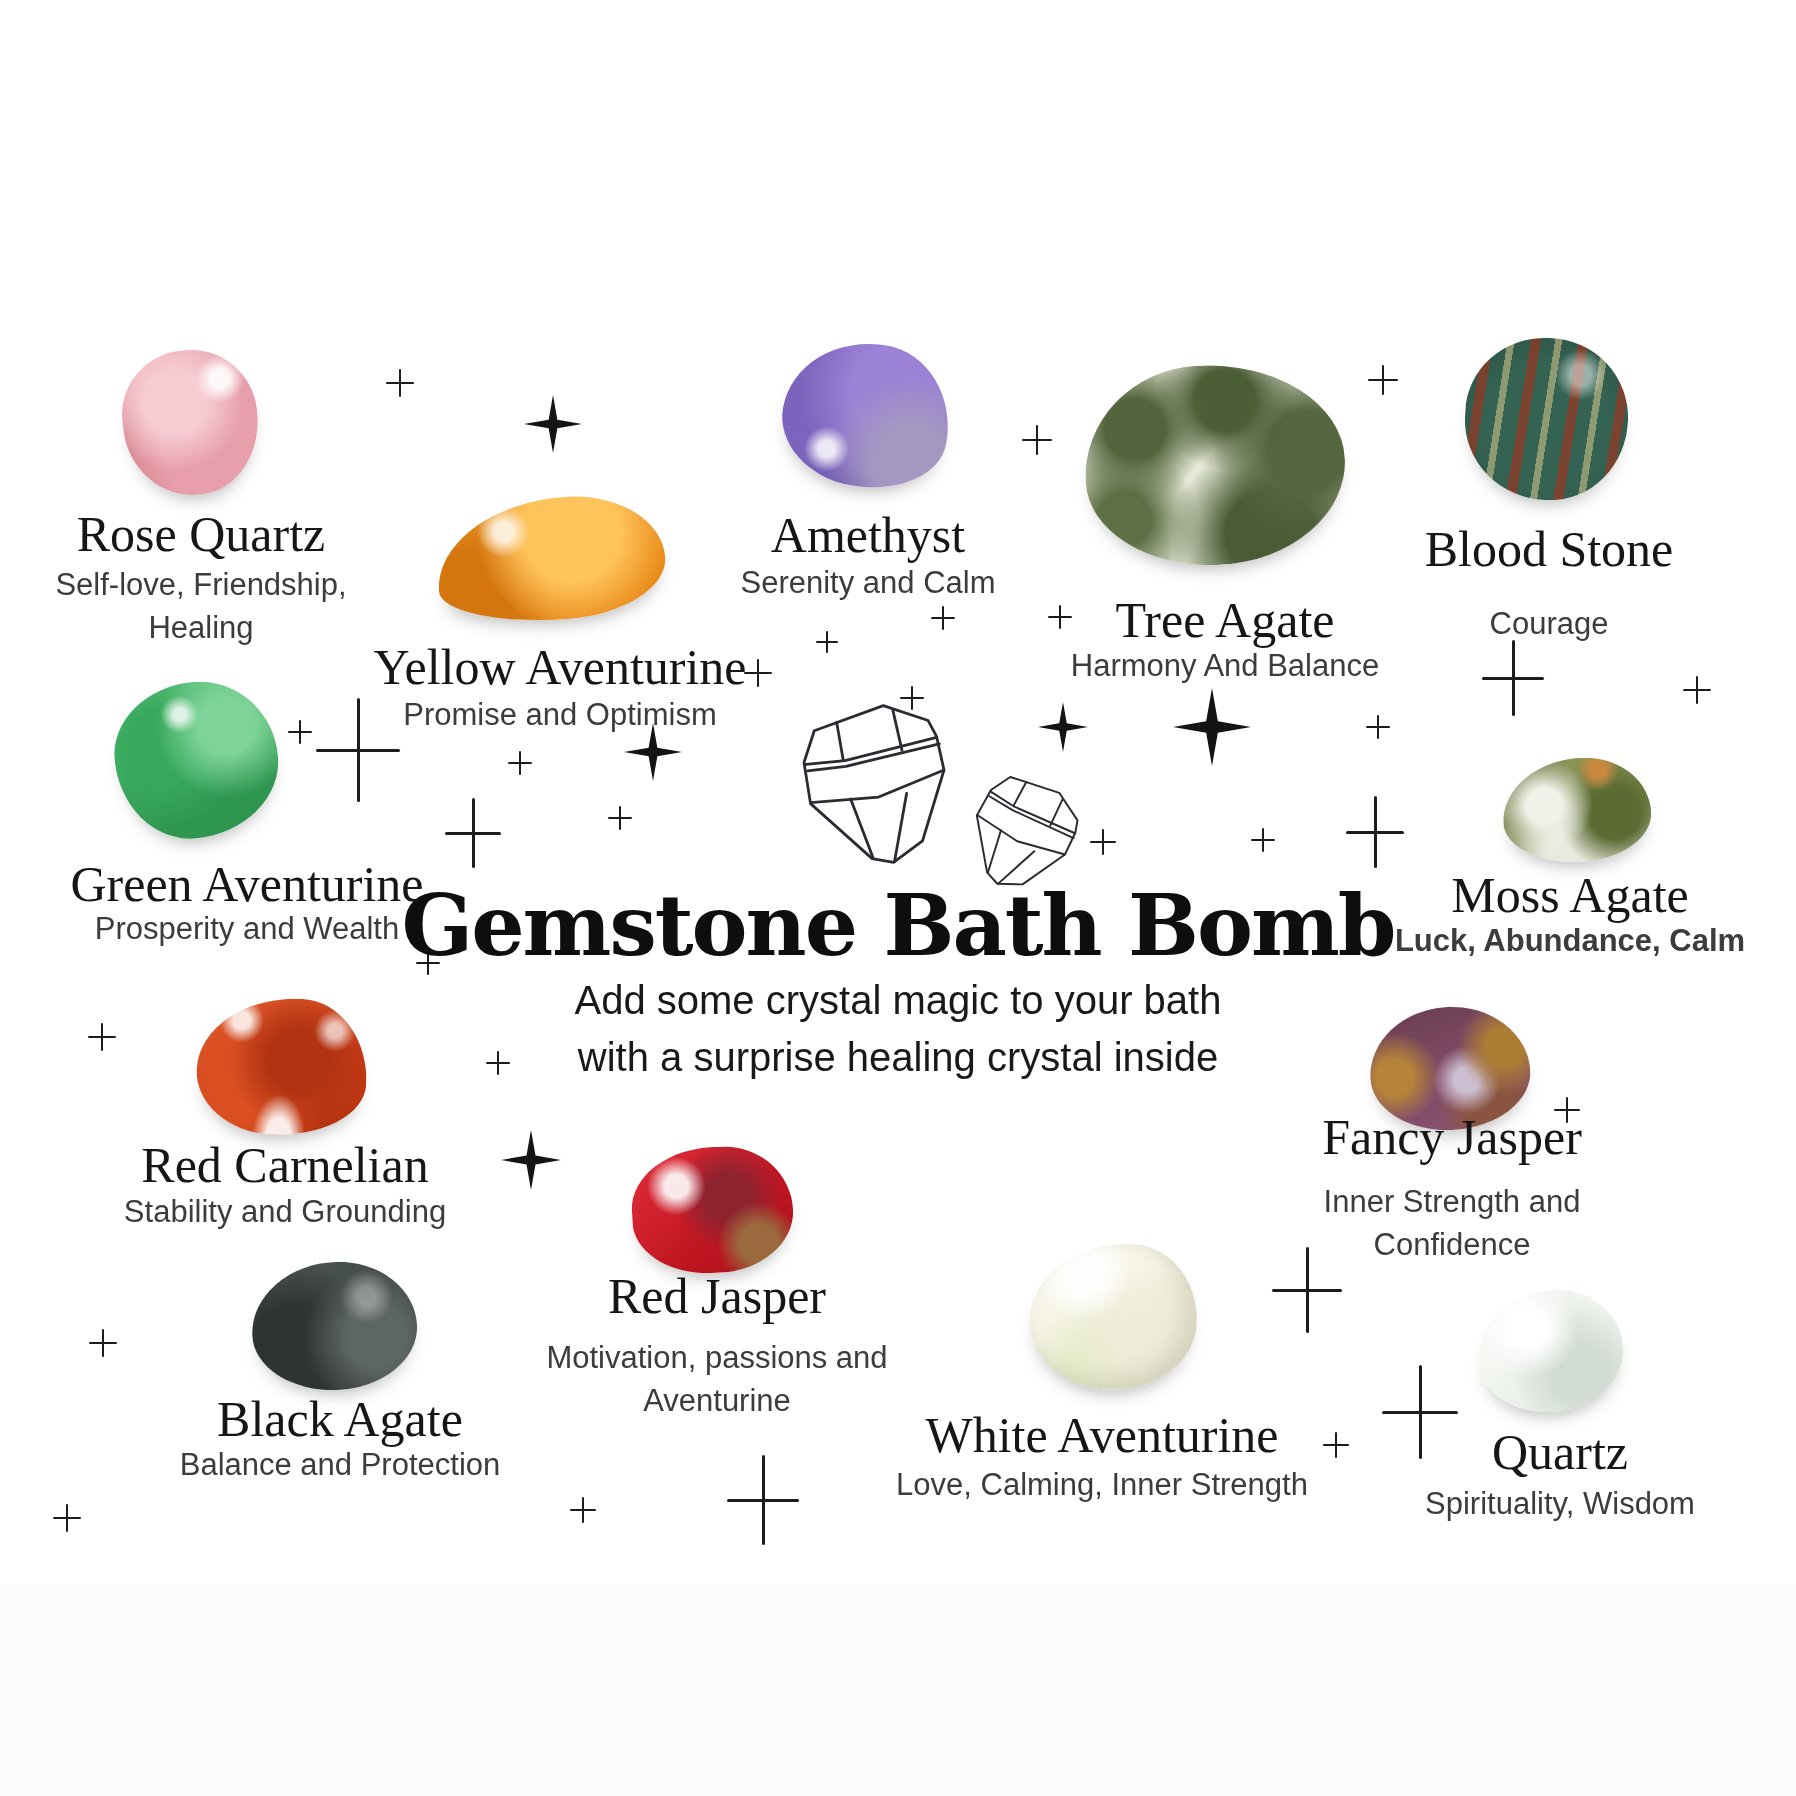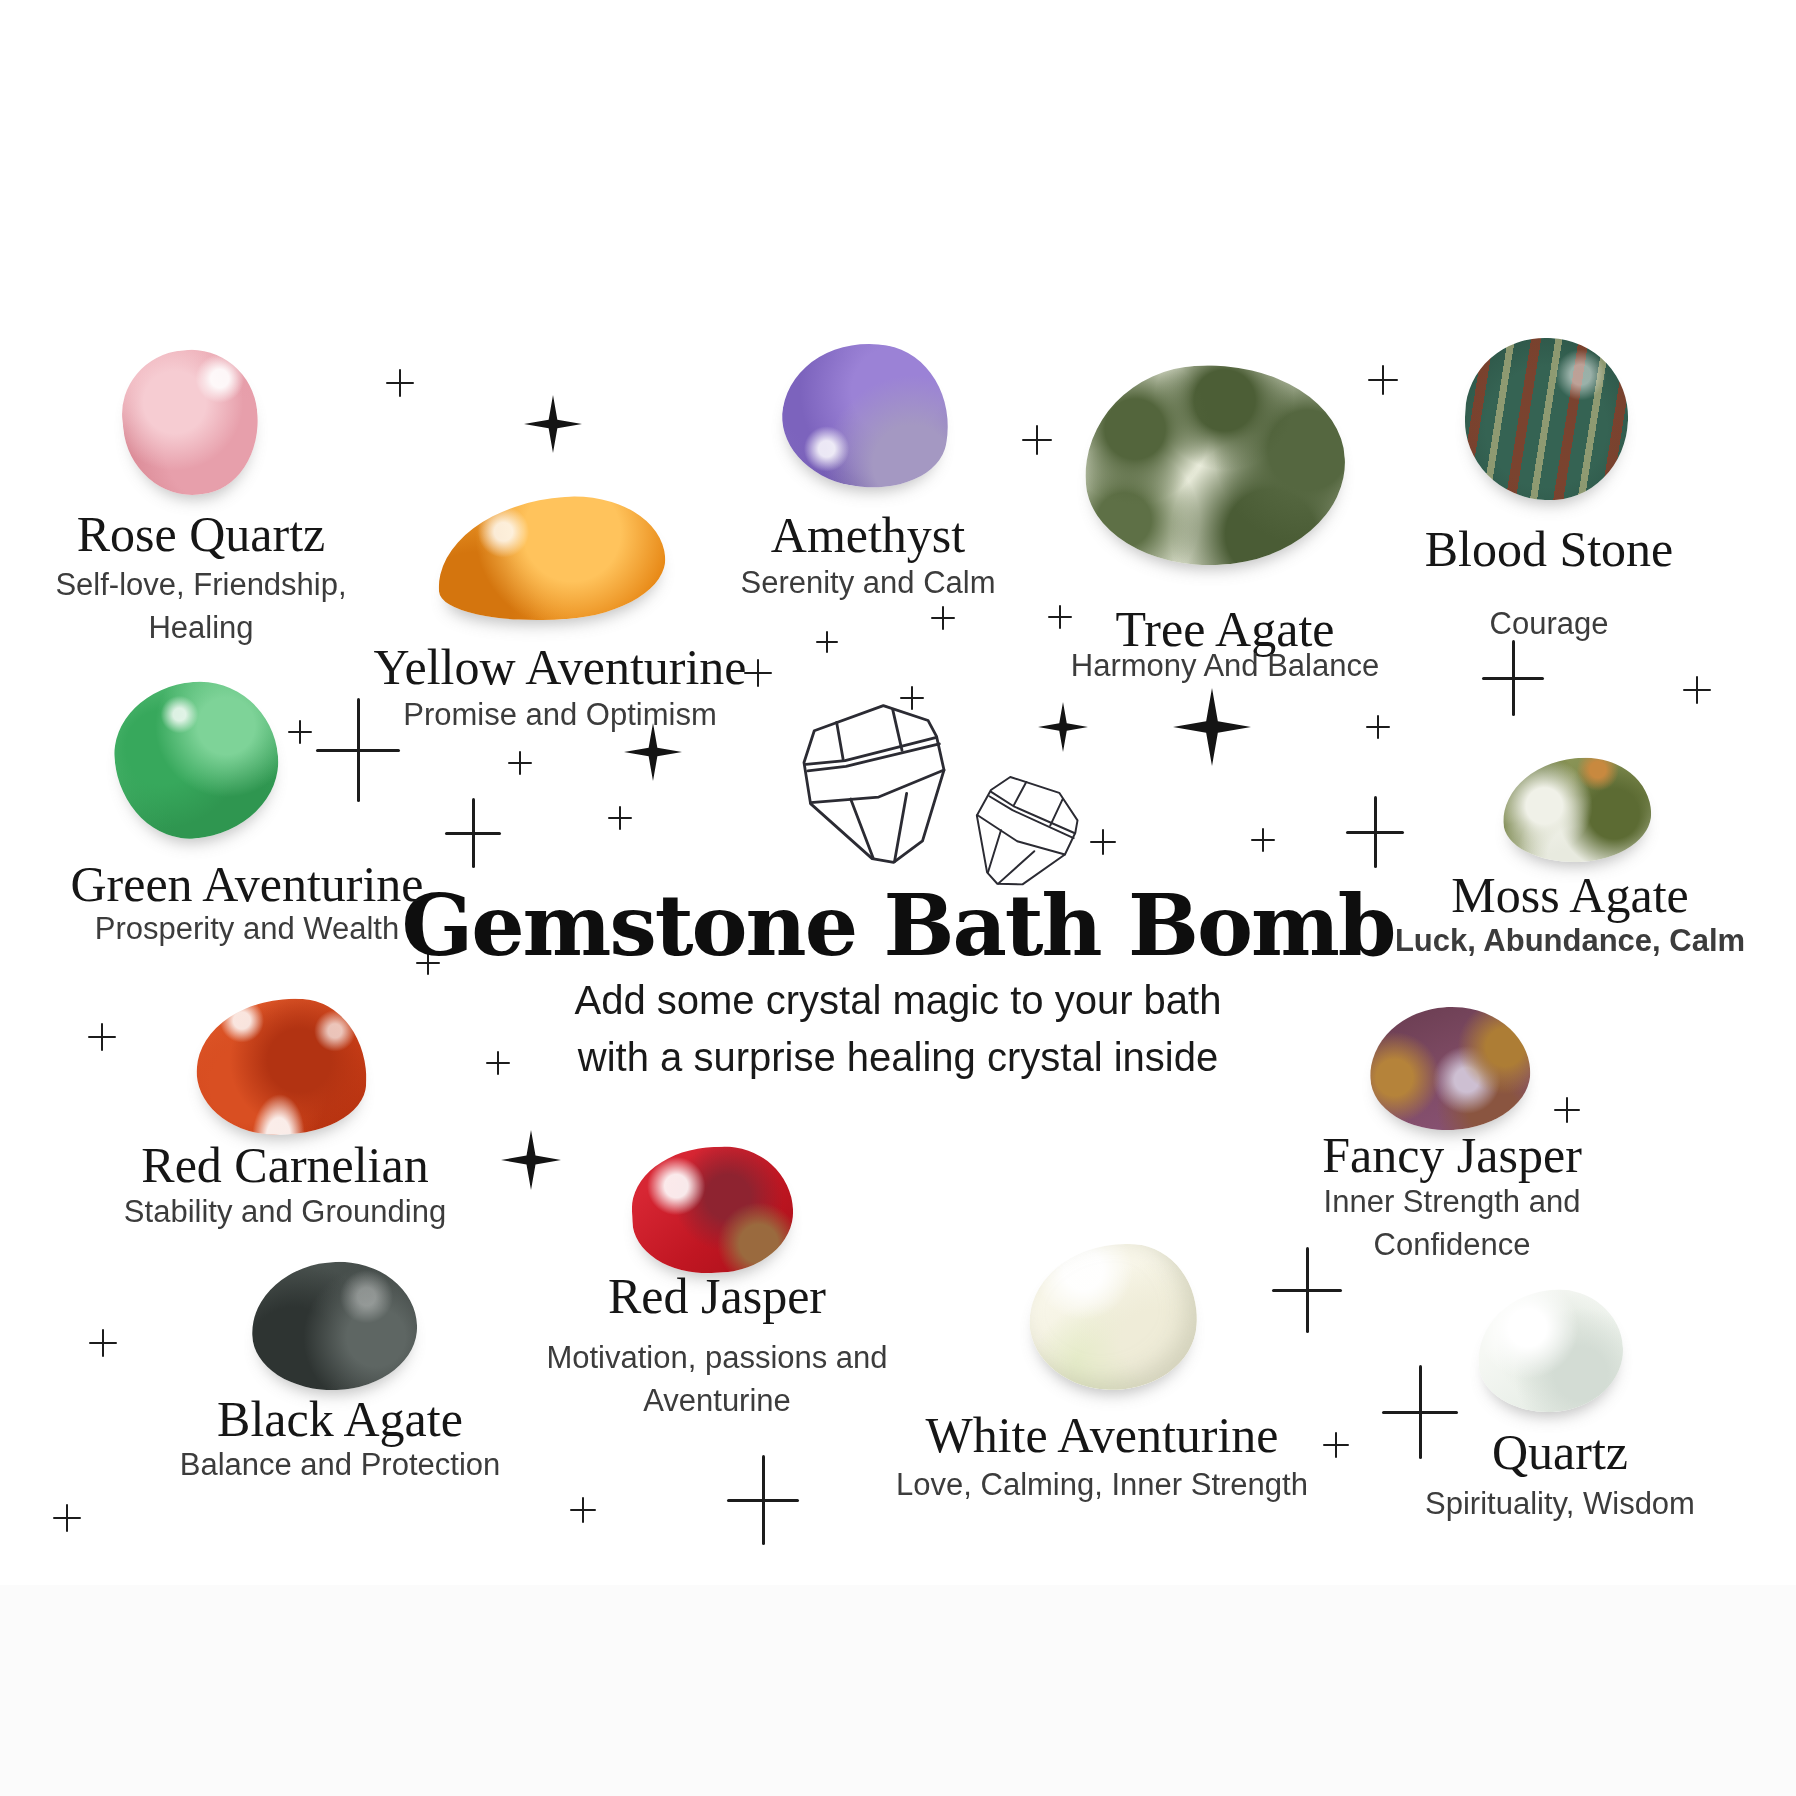--- a/index.html
+++ b/index.html
@@ -31,31 +31,31 @@
       font-size:31px;line-height:1.38;color:#3c3c3c;}
   .stone{position:absolute;box-shadow:0 12px 16px -8px rgba(110,110,110,.45);}
   
   .c0{left:36px;top:348px;width:330px;}  .s0{left:87px;top:2px;width:135px;height:145px;}
   .c0 .gname{top:160px;} .c0 .gdesc{top:216px;}
   .c1{left:370px;top:498px;width:380px;} .s1{left:67px;top:0;width:228px;height:122px;}
   .c1 .gname{top:143px;} .c1 .gdesc{top:196px;}
   .c2{left:718px;top:343px;width:300px;} .s2{left:65px;top:0;width:167px;height:144px;}
   .c2 .gname{top:166px;} .c2 .gdesc{top:219px;}
   .c3{left:1025px;top:365px;width:400px;} .s3{left:60px;top:0;width:260px;height:200px;}
-  .c3 .gname{top:229px;margin-top:9px;} .c3 .gdesc{top:280px;}
+  .c3 .gname{top:229px;} .c3 .gdesc{top:280px;}
   .c4{left:1384px;top:338px;width:330px;} .s4{left:81px;top:0;width:163px;height:162px;}
   .c4 .gname{top:185px;} .c4 .gdesc{top:237px;margin-top:28px;}
   .c5{left:47px;top:682px;width:400px;}  .s5{left:68px;top:0;width:163px;height:156px;}
   .c5 .gname{top:176px;} .c5 .gdesc{top:226px;}
   .c6{left:1370px;top:758px;width:400px;} .s6{left:133px;top:0;width:148px;height:104px;}
   .c6 .gname{top:111px;} .c6 .gdesc{top:162px;font-weight:bold;}
   .c7{left:95px;top:998px;width:380px;}  .s7{left:102px;top:0;width:170px;height:137px;}
   .c7 .gname{top:141px;} .c7 .gdesc{top:193px;}
   .c8{left:1302px;top:1007px;width:300px;} .s8{left:68px;top:0;width:160px;height:123px;}
-  .c8 .gname{top:122px;} .c8 .gdesc{top:174px;}
+  .c8 .gname{top:104px;} .c8 .gdesc{top:174px;}
   .c9{left:517px;top:1147px;width:400px;} .s9{left:115px;top:0;width:161px;height:126px;}
   .c9 .gname{top:123px;} .c9 .gdesc{top:190px;}
   .c10{left:150px;top:1262px;width:380px;} .s10{left:102px;top:0;width:165px;height:128px;}
   .c10 .gname{top:131px;} .c10 .gdesc{top:182px;}
   .c11{left:872px;top:1243px;width:460px;} .s11{left:158px;top:0;width:167px;height:147px;}
   .c11 .gname{top:166px;} .c11 .gdesc{top:221px;}
   .c12{left:1390px;top:1290px;width:340px;} .s12{left:88px;top:0;width:145px;height:122px;}
   .c12 .gname{top:136px;} .c12 .gdesc{top:193px;}
   
   .s0{border-radius:50% 50% 48% 52% / 45% 48% 55% 52%;transform:rotate(-6deg);background:

